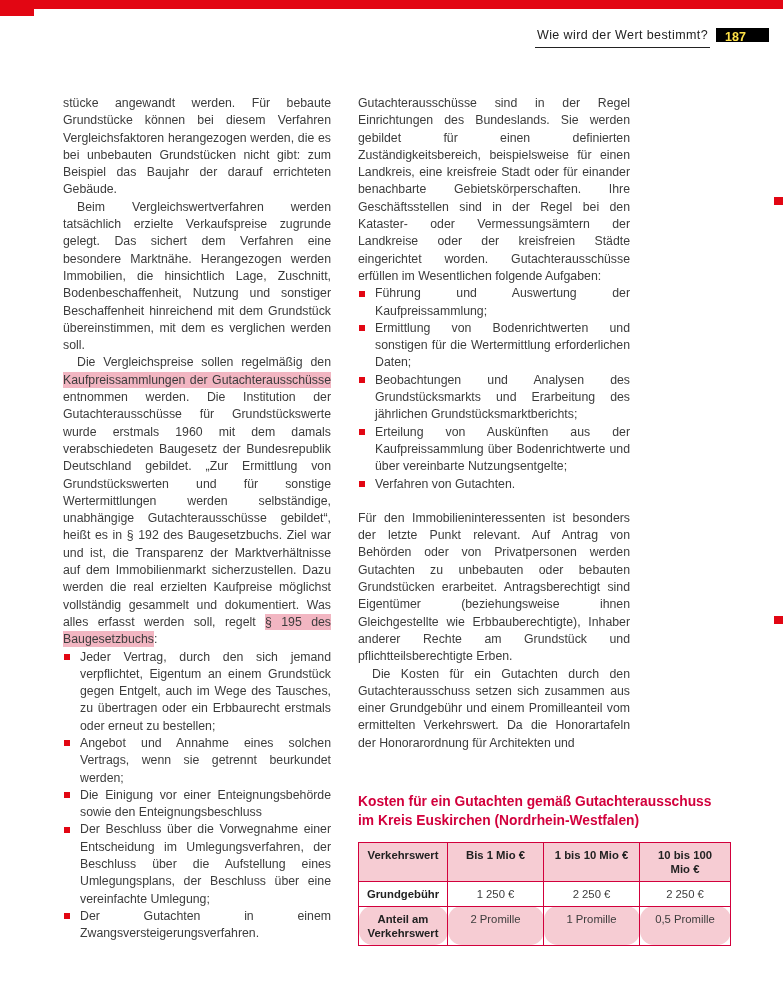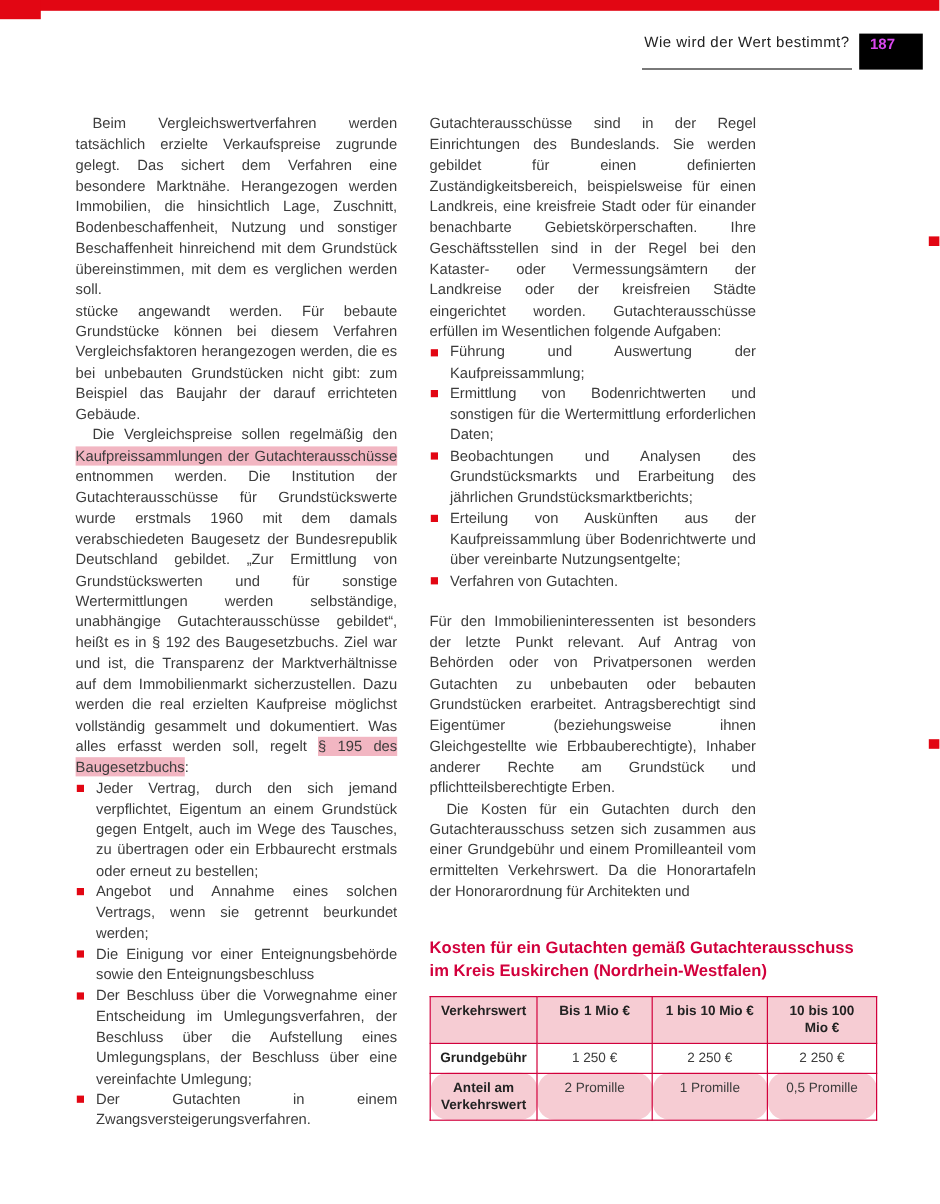--- a/index.html
+++ b/index.html
@@ -22,22 +22,22 @@
   .page-header {
     position: absolute; top: 28px; left: 63px; right: 14px;
     display: flex; justify-content: flex-end; gap: 6px;
   }
   .header-title {
     font-size: 12.5px; color: #222; letter-spacing: 0.4px;
     padding: 0 2px 5px 2px; border-bottom: 1px solid #222;
   }
   .page-number {
     display: inline-block; background: var(--page-number-bg, #000);
-    color: #d946ef; font-weight: 700; font-size: 12.5px;
-    width: 53px; height: 30px; line-height: 18px; padding-left: 9px;
+    color: #fde047; font-weight: 700; font-size: 12.5px;
+    width: 53px; height: 14px; line-height: 18px; padding-left: 9px;
     box-sizing: border-box;
   }
 
   
   .columns { position: absolute; top: 95px; left: 63px; width: 700px; }
   .col { position: absolute; top: 0; }
   .col-left  { left: 0;    width: 268px; }
   .col-right { left: 295px; width: 272px; }
 
   p.body-p {
@@ -53,21 +53,21 @@
   ul.bullets li {
     position: relative; padding-left: 17px; margin: 0;
     font-size: 12.3px; line-height: 17.3px; text-align: justify; hyphens: auto;
   }
   ul.bullets li::before {
     content: ""; position: absolute; left: 1px; top: 5.5px;
     width: 6px; height: 6px; background: var(--accent-red, #e20613);
   }
 
   
-  .table-section { margin-top: 28px; width: 372px; }
+  .table-section { margin-top: 40px; width: 372px; }
   .table-heading {
     margin: 0 0 12px 0;
     color: var(--heading-red, #d2003c);
     font-size: 13.8px; font-weight: 700; line-height: 19px;
   }
   table.cost-table { border-collapse: collapse; width: 372px; table-layout: fixed; }
   table.cost-table col.c1 { width: 89px; }
   table.cost-table col.c2 { width: 96px; }
   table.cost-table col.c3 { width: 96px; }
   table.cost-table col.c4 { width: 91px; }
@@ -90,22 +90,22 @@
 <div class="edge-marker m1"></div>
 <div class="edge-marker m2"></div>
 
 <header class="page-header">
   <span class="header-title">Wie wird der Wert bestimmt?</span>
   <span class="page-number">187</span>
 </header>
 
 <main class="columns">
   <section class="col col-left" id="col-left">
+      <p class="body-p"><span>stücke angewandt werden. Für bebaute Grundstücke können bei diesem Verfahren Vergleichsfaktoren herangezogen werden, die es bei unbebauten Grundstücken nicht gibt: zum Beispiel das Baujahr der darauf errichteten Gebäude.</span></p>
       <p class="body-p indent"><span>Beim Vergleichswertverfahren werden tatsächlich erzielte Verkaufspreise zugrunde gelegt. Das sichert dem Verfahren eine besondere Marktnähe. Herangezogen werden Immobilien, die hinsichtlich Lage, Zuschnitt, Bodenbeschaffenheit, Nutzung und sonstiger Beschaffenheit hinreichend mit dem Grundstück übereinstimmen, mit dem es verglichen werden soll.</span></p>
-      <p class="body-p"><span>stücke angewandt werden. Für bebaute Grundstücke können bei diesem Verfahren Vergleichsfaktoren herangezogen werden, die es bei unbebauten Grundstücken nicht gibt: zum Beispiel das Baujahr der darauf errichteten Gebäude.</span></p>
       <p class="body-p indent"><span>Die Vergleichspreise sollen regelmäßig den </span><span class="hl">Kaufpreissammlungen der Gutachterausschüsse</span><span> entnommen werden. Die Institution der Gutachterausschüsse für Grundstückswerte wurde erstmals 1960 mit dem damals verabschiedeten Baugesetz der Bundesrepublik Deutschland gebildet. „Zur Ermittlung von Grundstückswerten und für sonstige Wertermittlungen werden selbständige, unabhängige Gutachterausschüsse gebildet“, heißt es in § 192 des Baugesetzbuchs. Ziel war und ist, die Transparenz der Marktverhältnisse auf dem Immobilienmarkt sicherzustellen. Dazu werden die real erzielten Kaufpreise möglichst vollständig gesammelt und dokumentiert. Was alles erfasst werden soll, regelt </span><span class="hl">§ 195 des Baugesetzbuchs</span><span>:</span></p>
       <ul class="bullets">
         <li>Jeder Vertrag, durch den sich jemand verpflichtet, Eigentum an einem Grundstück gegen Entgelt, auch im Wege des Tausches, zu übertragen oder ein Erbbaurecht erstmals oder erneut zu bestellen;</li>
         <li>Angebot und Annahme eines solchen Vertrags, wenn sie getrennt beurkundet werden;</li>
         <li>Die Einigung vor einer Enteignungsbehörde sowie den Enteignungsbeschluss</li>
         <li>Der Beschluss über die Vorwegnahme einer Entscheidung im Umlegungsverfahren, der Beschluss über die Aufstellung eines Umlegungsplans, der Beschluss über eine vereinfachte Umlegung;</li>
         <li>Der Gutachten in einem Zwangsversteigerungsverfahren.</li>
       </ul>
     </section>
   <section class="col col-right">

